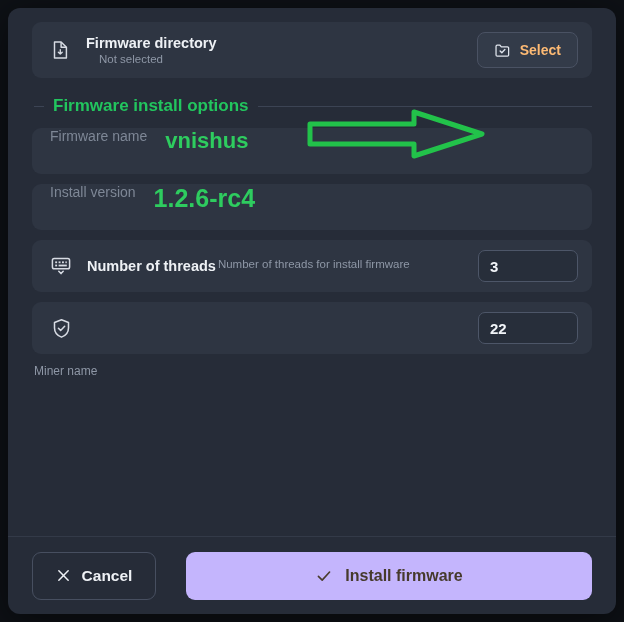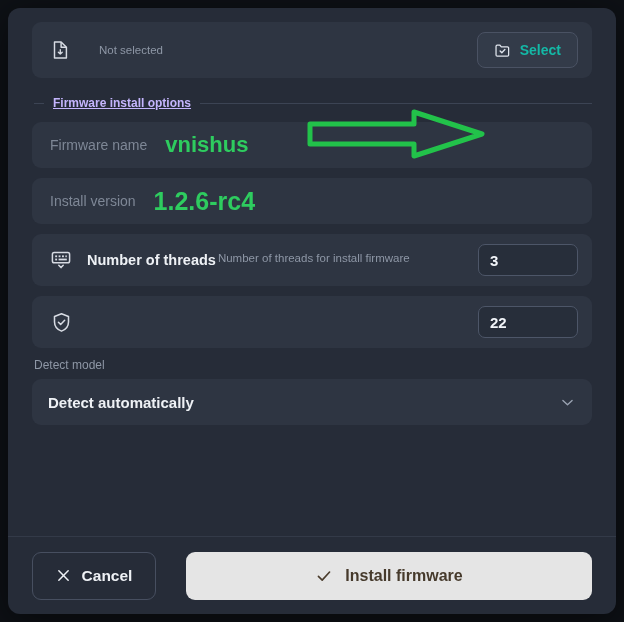--- a/index.html
+++ b/index.html
@@ -109,50 +109,48 @@
 
   .select-btn {
     display: flex;
     align-items: center;
     gap: 9px;
     height: 36px;
     padding: 0 16px;
     border: 1px solid #4a5263;
     border-radius: 8px;
     background: #333b49;
-    color: #14b8a6;
+    color: #fdba74;
     font-size: 14px;
     font-weight: bold;
     cursor: pointer;
     white-space: nowrap;
   }
 
   
   .section-head {
     display: flex;
     align-items: center;
     gap: 9px;
     margin: 18px 0 12px;
     padding-left: 2px;
   }
   .rule-short { width: 10px; height: 1px; background: #3c4454; flex: 0 0 10px; }
   .rule-long  { flex: 1 1 auto; height: 1px; background: #3c4454; }
   .section-title {
-    font-size: 12px;
-    font-weight: bold;
-    color: #c4b5fd;
-    white-space: nowrap;
-    text-decoration: underline;
+    font-size: 17px;
+    font-weight: bold;
+    color: #22c55e;
+    white-space: nowrap;
   }
 
   
   .val-row {
     height: 46px;
     display: flex;
-    align-items: center;
     padding: 0 18px;
     margin-bottom: 10px;
   }
   .val-label {
     font-size: 14px;
     color: #7e8796;
     white-space: nowrap;
   }
   .val-text {
     margin-left: 18px;
@@ -242,21 +240,21 @@
   }
   .install-btn {
     flex: 1 1 auto;
     display: flex;
     align-items: center;
     justify-content: center;
     gap: 12px;
     height: 48px;
     border: none;
     border-radius: 9px;
-    background: #e5e5e5;
+    background: #c4b5fd;
     color: #463a2c;
     font-family: "Liberation Sans", sans-serif;
     font-size: 16px;
     font-weight: bold;
     cursor: pointer;
   }
 
   
   .arrow-overlay {
     position: absolute;
@@ -278,20 +276,21 @@
 
     <div class="card dir-row">
       <span class="dir-icon">
         <svg width="22" height="22" viewBox="0 0 24 24" fill="none">
           <path d="M6 3.2h7.2L19 9v11.8H6z" stroke="#d7dbe3" stroke-width="1.6" stroke-linejoin="round"></path>
           <path d="M13.2 3.2V9H19" stroke="#d7dbe3" stroke-width="1.6" stroke-linejoin="round"></path>
           <path d="M12.3 11.6v4.8M10.2 14.4l2.1 2.1 2.1-2.1" stroke="#d7dbe3" stroke-width="1.5" stroke-linecap="round" stroke-linejoin="round"></path>
         </svg>
       </span>
       <span class="dir-texts">
+        <span class="dir-title">Firmware directory</span>
         <span class="dir-sub">Not selected</span>
       </span>
       <span class="dir-spacer"></span>
       <button class="select-btn">
         <span style="display:flex">
           <svg width="17" height="17" viewBox="0 0 20 20" fill="none">
             <path d="M2.4 5.2a1.4 1.4 0 011.4-1.4h3.2l1.6 1.9h7.2a1.4 1.4 0 011.4 1.4v8.1a1.4 1.4 0 01-1.4 1.4H3.8a1.4 1.4 0 01-1.4-1.4z" stroke="#dfe4ec" stroke-width="1.5" stroke-linejoin="round"></path>
             <path d="M7.2 10.6l2 2 3.6-3.8" stroke="#dfe4ec" stroke-width="1.6" stroke-linecap="round" stroke-linejoin="round"></path>
           </svg>
         </span>
@@ -340,30 +339,21 @@
       <span class="opt-icon">
         <svg width="23" height="23" viewBox="0 0 24 24" fill="none">
           <path d="M12 2.9l7.3 2.9v5.6c0 4.4-3 7.9-7.3 9.6-4.3-1.7-7.3-5.2-7.3-9.6V5.8z" stroke="#d7dbe3" stroke-width="1.6" stroke-linejoin="round"></path>
           <path d="M8.8 11.7l2.3 2.3 4.2-4.4" stroke="#d7dbe3" stroke-width="1.6" stroke-linecap="round" stroke-linejoin="round"></path>
         </svg>
       </span>
       <span class="opt-spacer"></span>
       <input class="opt-input" type="text" value="22" style="">
     </div>
 
-    <div class="field-label">Detect model</div>
-    <div class="card model-select">
-      <span class="model-value">Detect automatically</span>
-      <span class="model-spacer"></span>
-      <span style="display:flex">
-        <svg width="17" height="17" viewBox="0 0 20 20" fill="none">
-          <path d="M4.6 7.6l5.4 5 5.4-5" stroke="#9aa3b2" stroke-width="1.6" stroke-linecap="round" stroke-linejoin="round"></path>
-        </svg>
-      </span>
-    </div>
+    <div class="field-label">Miner name</div>
 
     <div class="arrow-overlay">
       <svg width="180" height="52" viewBox="0 0 180 52" fill="none">
         <path d="M4 16 H108 V4 L176 26 L108 48 V36 H4 Z" stroke="#22c24a" stroke-width="5" stroke-linejoin="round" fill="none"></path>
       </svg>
     </div>
 
   </div>
 
   <div class="footer">

